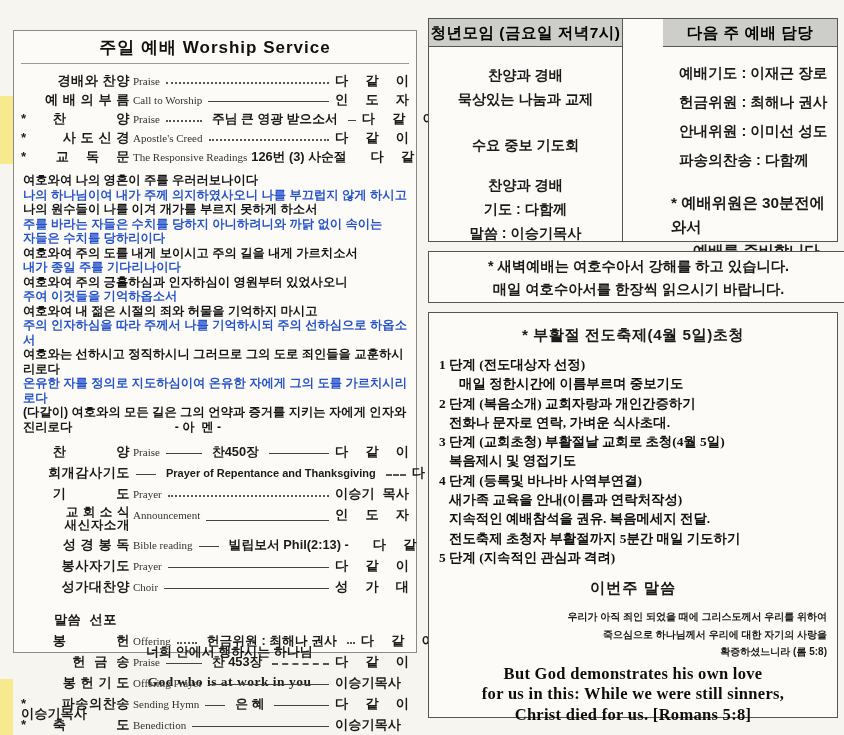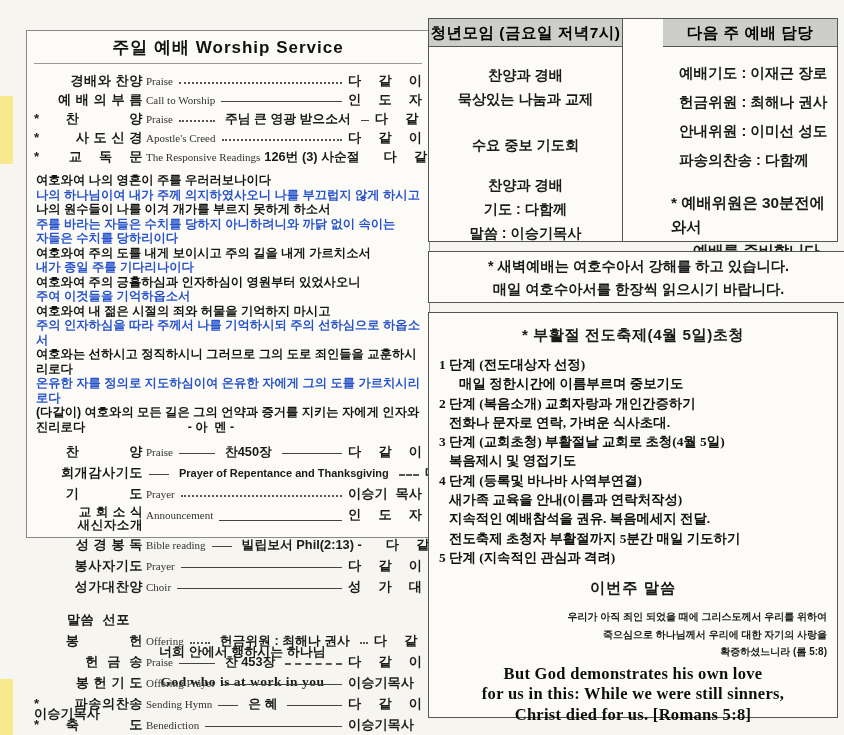--- a/index.html
+++ b/index.html
@@ -3,21 +3,21 @@
 <meta charset="utf-8">
 <style>
   html,body{margin:0;padding:0;}
   body{
     width:844px;height:735px;position:relative;overflow:hidden;
     background:#f6f5f0;
     font-family:"Liberation Sans",sans-serif;
     color:#1a1a1a;
   }
   .page-left{
-    position:absolute;left:26px;top:30px;width:404px;height:508px;
+    position:absolute;left:13px;top:30px;width:404px;height:623px;
     background:#fcfbf8;border:1px solid #8a8a8a;box-sizing:border-box;
     padding:0 7px 4px 7px;
   }
   .hl-strip{position:absolute;background:#f6e98e;width:13px;left:0;}
   .hl-top{top:96px;height:68px;}
   .hl-bottom{top:679px;height:56px;}
 
   .lp-title{
     text-align:center;font-weight:bold;font-size:17px;letter-spacing:1px;
     padding:5px 0 4px 0;border-bottom:1px solid #999;color:#111;

